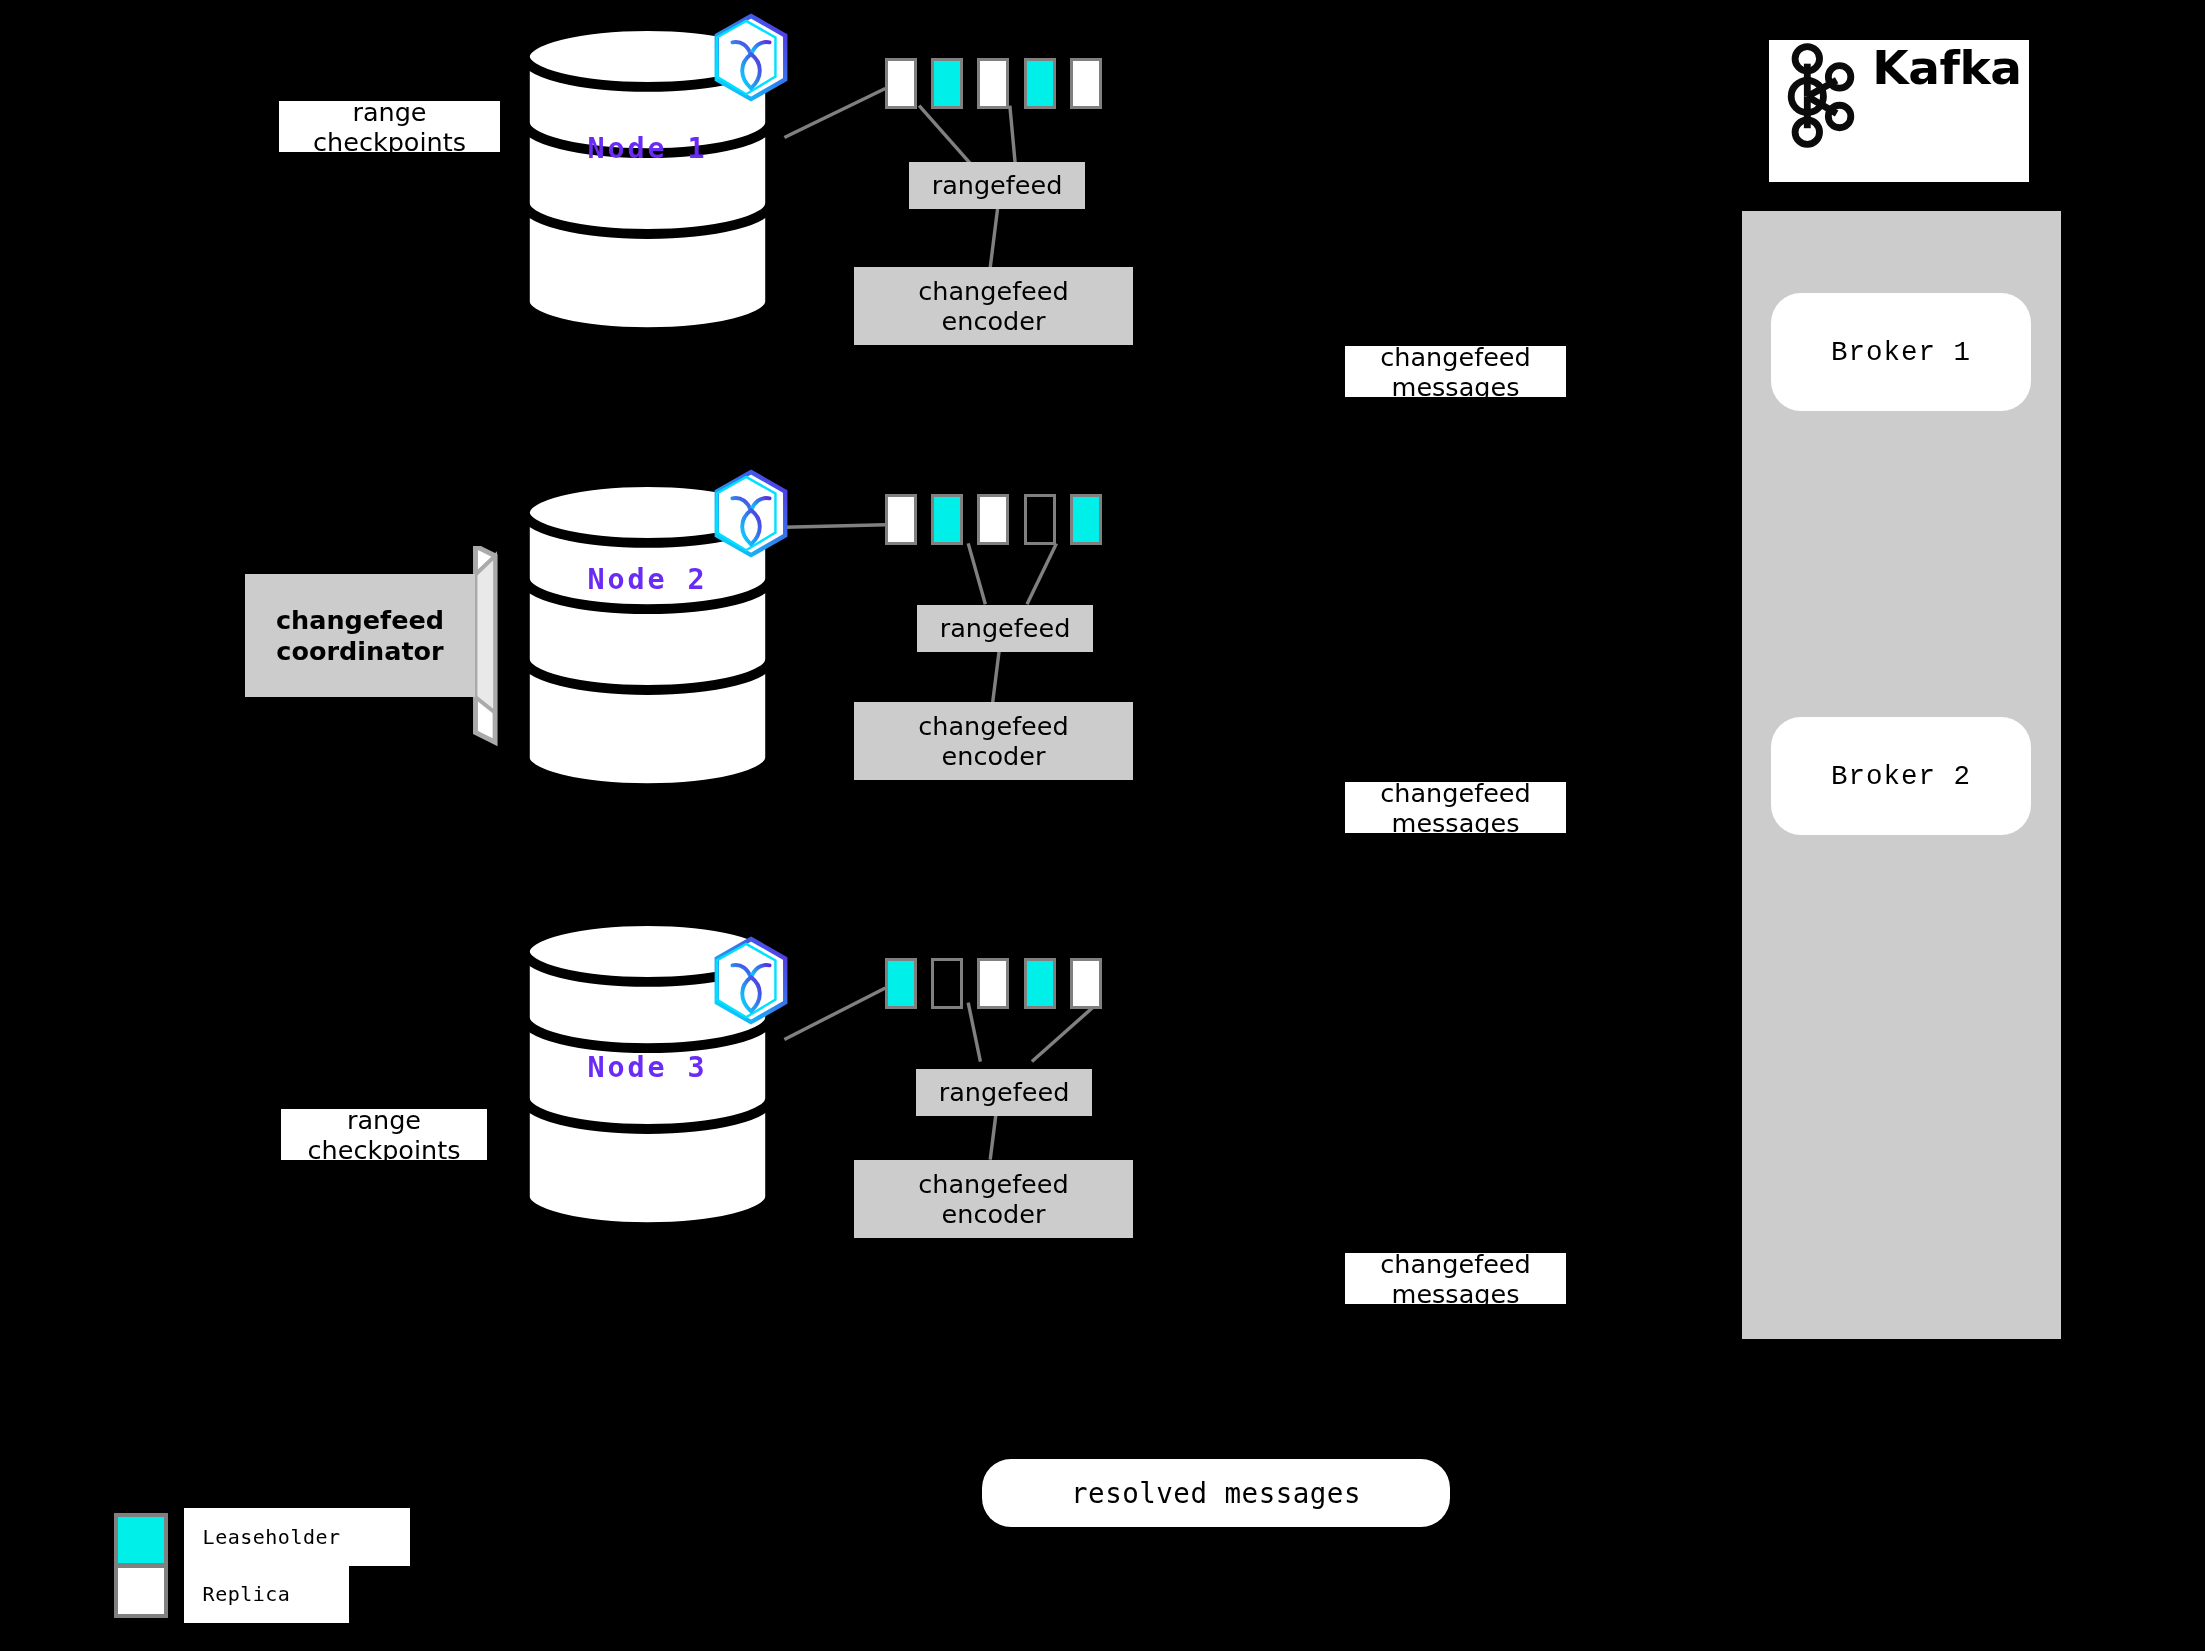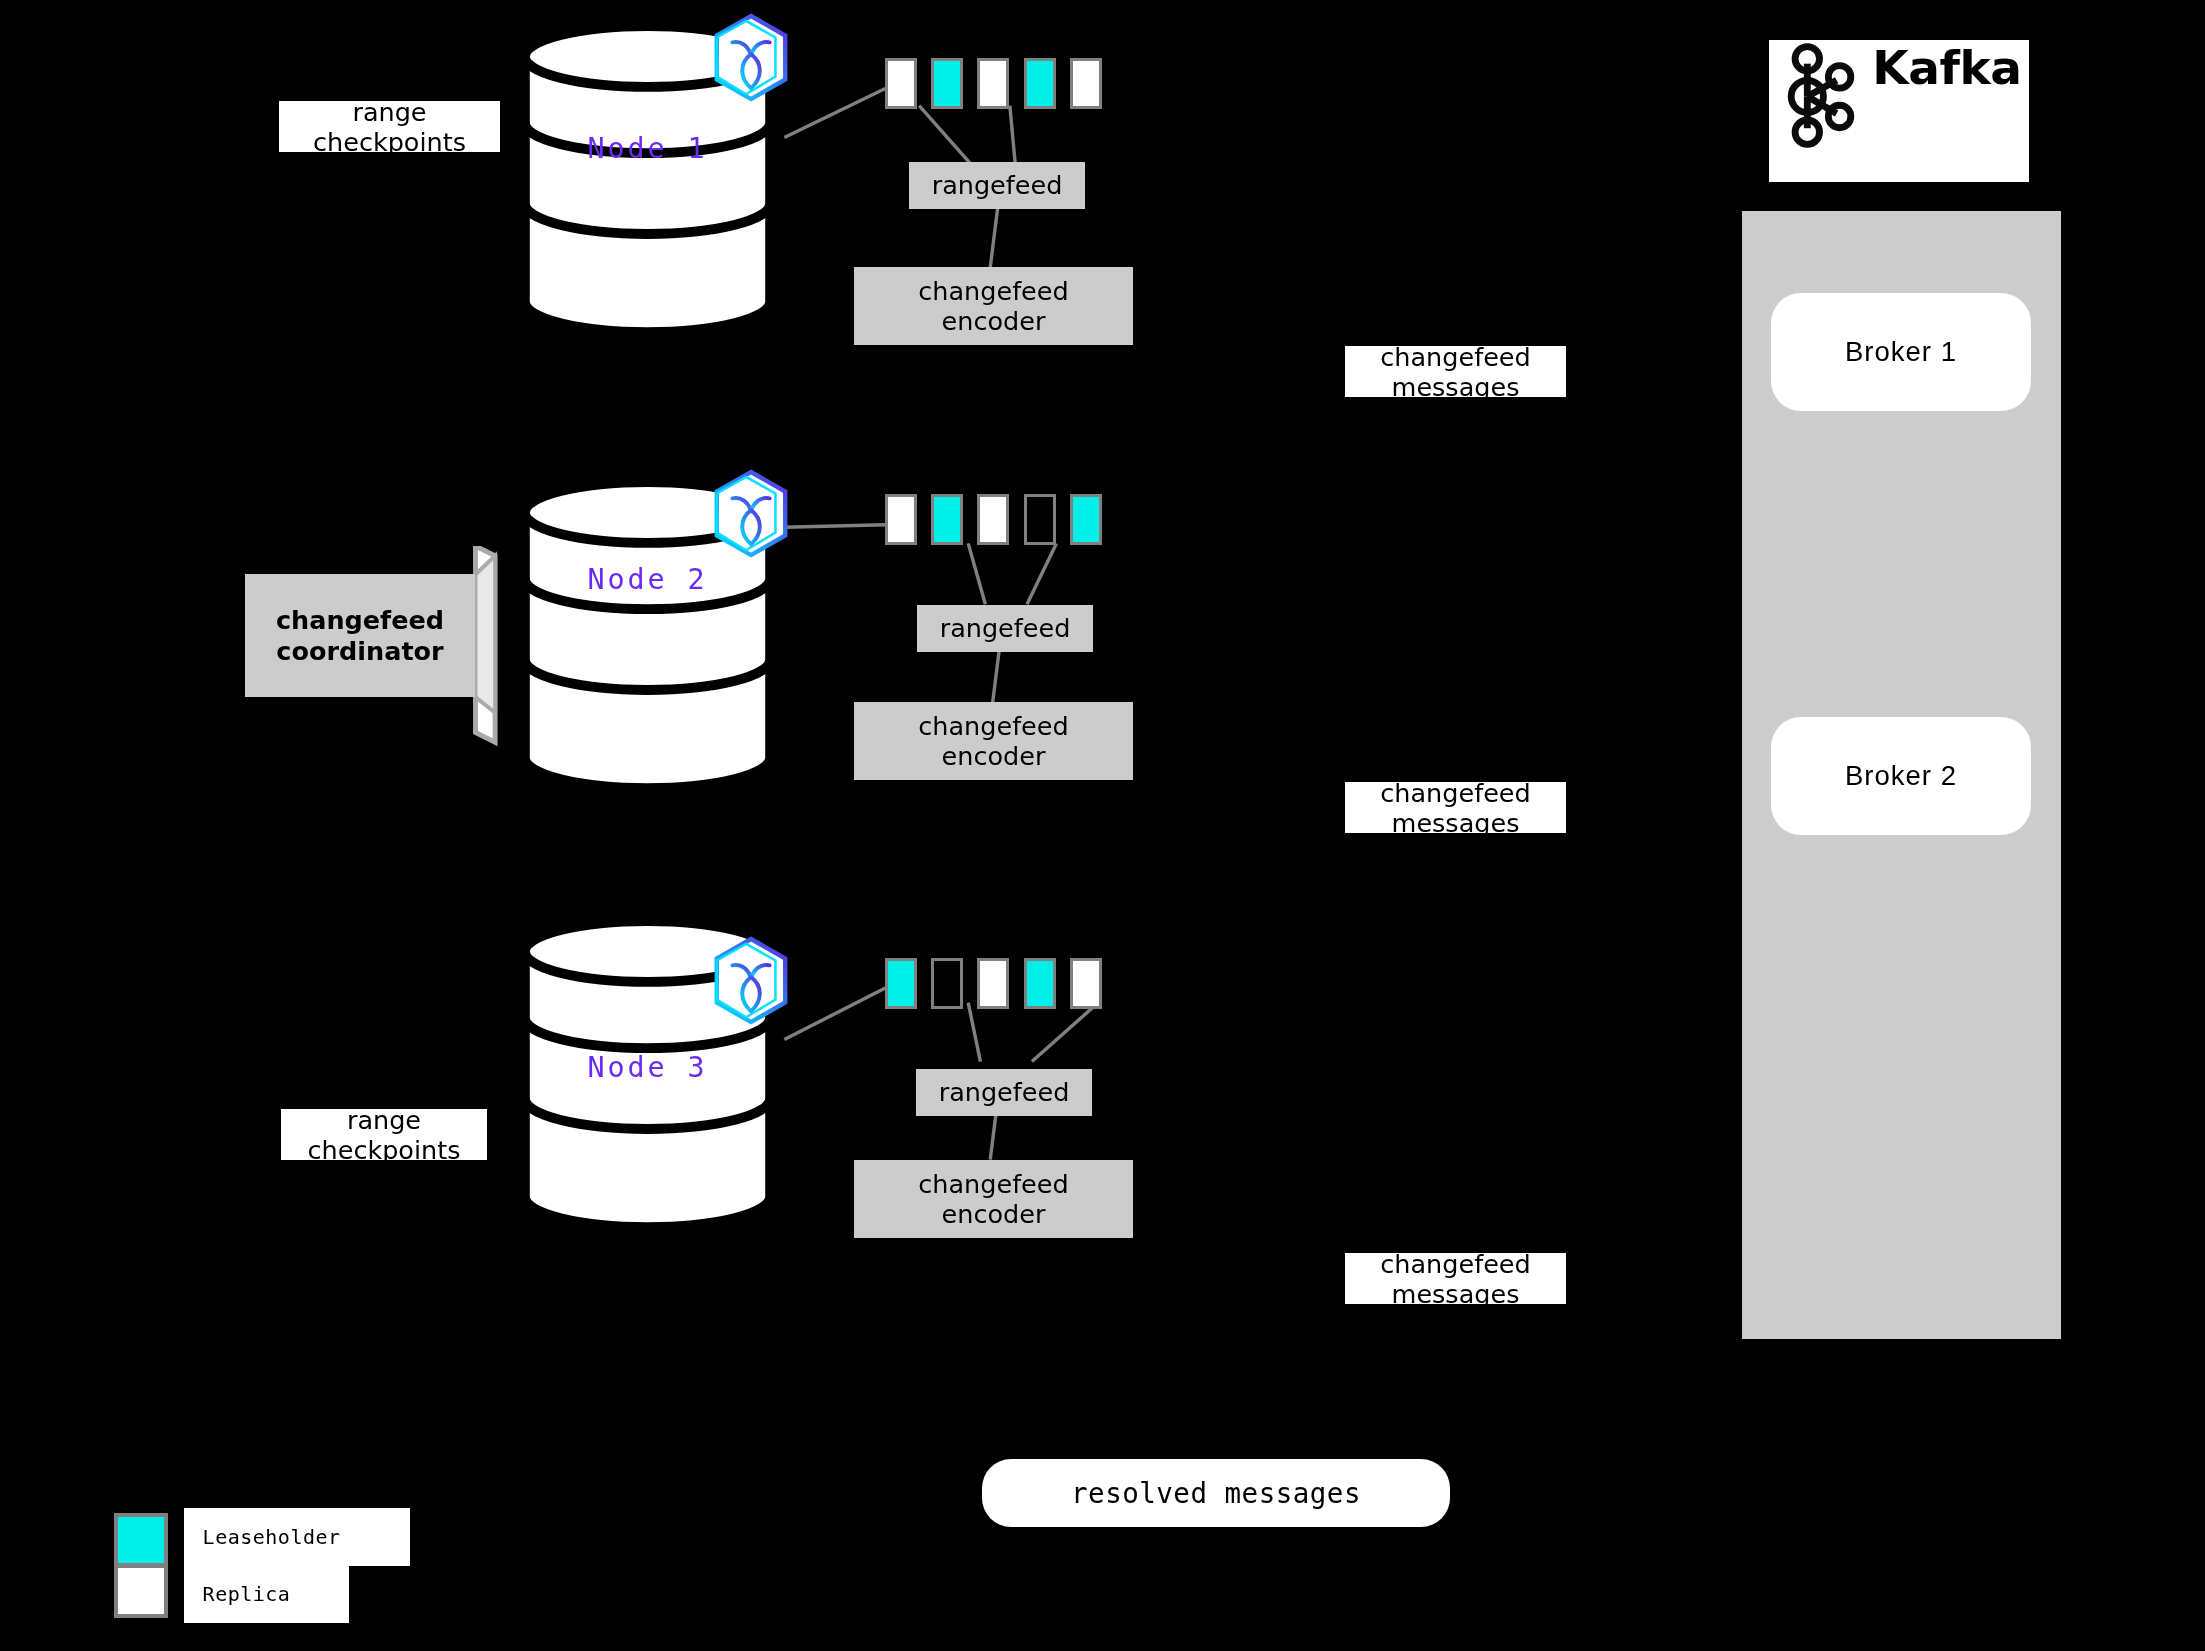--- a/index.html
+++ b/index.html
@@ -9,21 +9,21 @@
   }
   .stage{position:absolute;left:0;top:0;width:2205px;height:1652px;}
   .abs{position:absolute;}
 
   
   .cyl{position:absolute;}
   .cyl svg{display:block;}
 
   
   .node-label{
-    position:absolute;color:#6A2BF5;font-weight:normal;
+    position:absolute;color:#6A2BF5;font-weight:bold;
     font-family:"DejaVu Sans Mono", monospace;
     font-size:28.4px;letter-spacing:2.9px;white-space:nowrap;
     text-align:center;
   }
 
   
   .hexbadge{position:absolute;}
 
   
   .range-row{position:absolute;display:flex;}
@@ -71,21 +71,21 @@
     display:flex;align-items:flex-start;justify-content:center;gap:7.8px;
   }
   .kafka-word{
     font-family:"DejaVu Sans", sans-serif;font-weight:bold;
     font-size:47px;color:#000;letter-spacing:-0.5px;
   }
   .kafka-panel{position:absolute;background:#CCCCCC;}
   .broker{
     position:absolute;background:#FFFFFF;border-radius:30px;
     display:flex;align-items:center;justify-content:center;
-    font-family:Liberation Sans, sans-serif;font-size:27.5px;color:#000;
+    font-family:Liberation Mono, monospace;font-size:27.5px;color:#000;
     letter-spacing:1px;
   }
 
   
   .pill{
     position:absolute;background:#FFFFFF;border-radius:29px;
     display:flex;align-items:center;justify-content:center;
     font-family:"DejaVu Sans Mono", monospace;font-size:27.5px;color:#000;
     letter-spacing:0.5px;
   }

